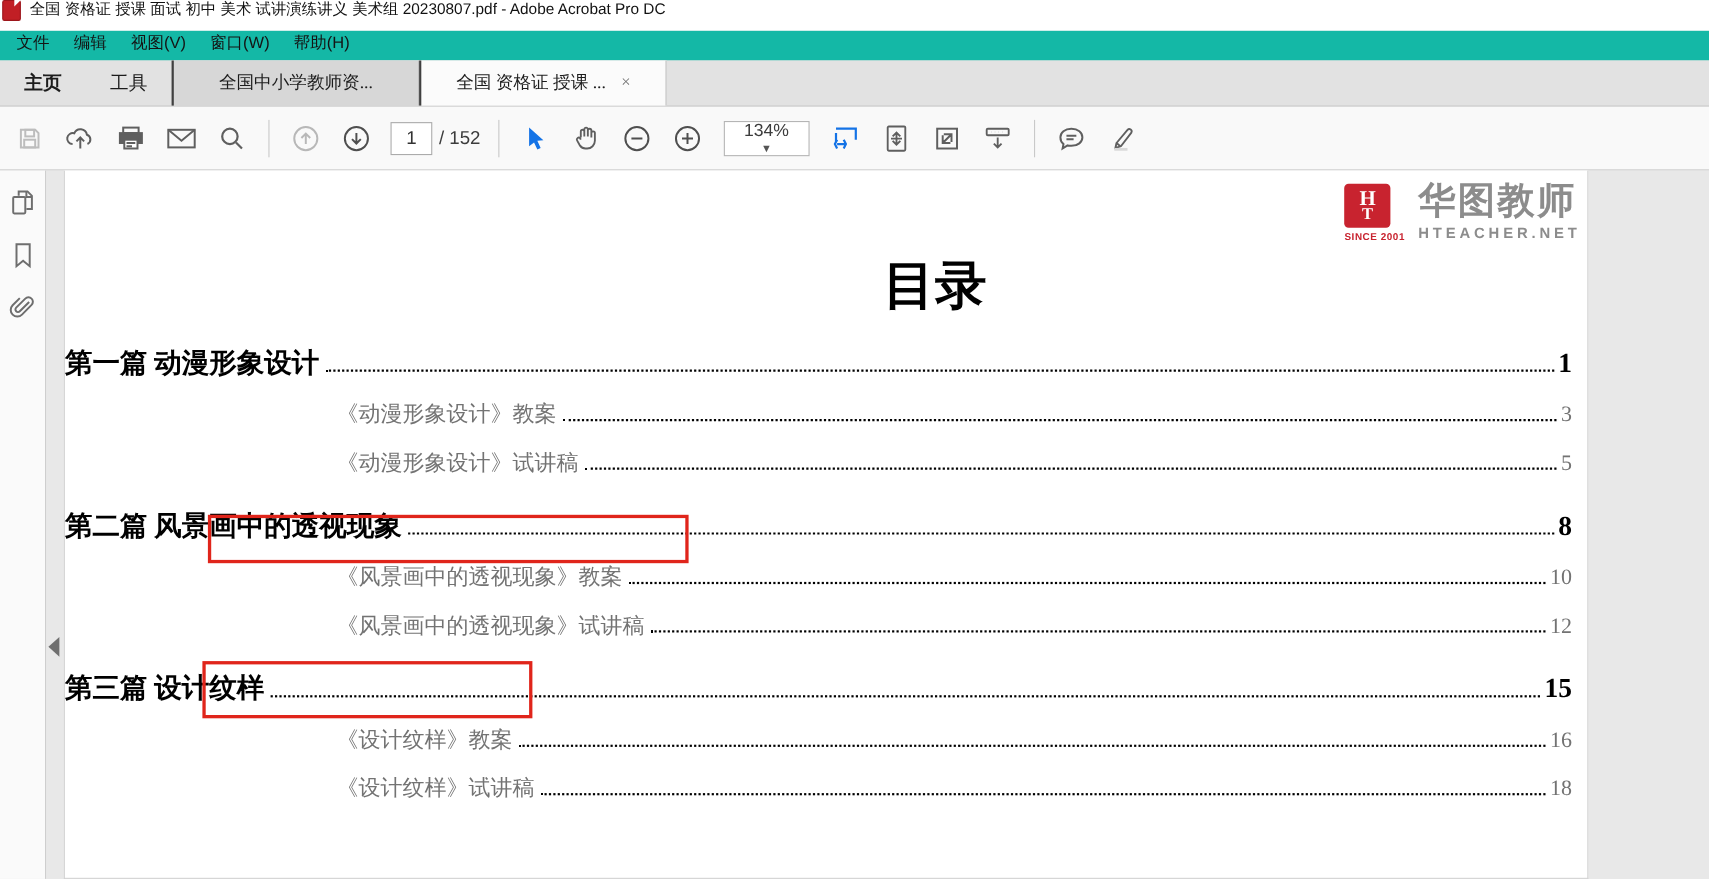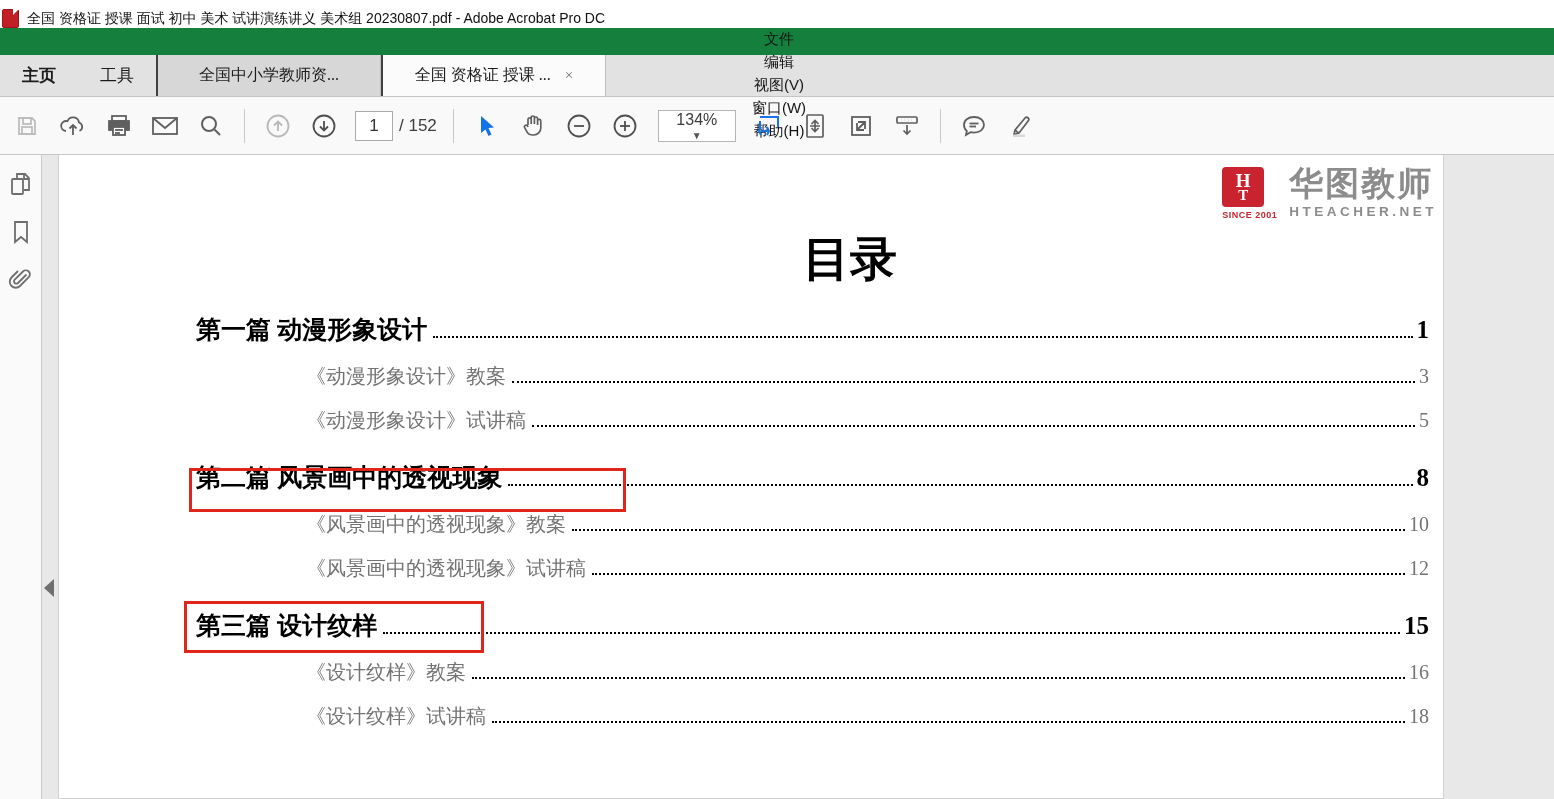--- a/index.html
+++ b/index.html
@@ -1,29 +1,29 @@
 <!DOCTYPE html>
 <html><head>
 <meta charset="utf-8">
 <style>
   * { margin:0; padding:0; box-sizing:border-box; }
   html,body { width:1554px; height:799px; overflow:hidden;
     font-family:"Liberation Sans", sans-serif; background:#e8e8e8; }
 
   
-  .title-bar { height:28px; background:#ffffff; display:flex; align-items:flex-end;
+  .title-bar { height:28px; background:#ffffff; display:flex; align-items:flex-start;
     padding-left:2px; font-size:14px; color:#111; }
   .pdf-app-icon { width:17px; height:19px; background:#c11f25; border-radius:2px;
     margin-right:8px; position:relative; display:inline-block; border:1px solid #9d161b; }
   .pdf-app-icon::after { content:""; position:absolute; right:-1px; top:-1px;
     border-left:6px solid #fff; border-bottom:6px solid transparent; }
 
   
-  .menu-bar { height:27px; background:#15803d; display:flex; align-items:center;
-    font-size:15px; color:#141414; padding-left:4px;flex-direction:column; }
+  .menu-bar { height:27px; background:#14b8a6; display:flex; 
+    font-size:15px; color:#141414; padding-left:4px; }
   .menu-item { padding:2px 11px; cursor:default; }
 
   
   .tab-bar { height:42px; background:#e2e2e2; display:flex; align-items:stretch;
     border-bottom:1px solid #c4c4c4; font-size:17px; color:#1c1c1c;font-family:Liberation Serif, serif; }
   .nav-tab { display:flex; align-items:center; padding:0 22px; }
   .nav-tab.home { font-weight:bold; }
   .doc-tab { display:flex; align-items:center; padding:0 18px; min-width:225px;
     justify-content:center; font-size:16px; border-left:2px solid #404040; }
   .doc-tab.inactive { background:#d7d7d7; border-right:1px solid #bdbdbd; }
@@ -73,21 +73,21 @@
     line-height:1; font-family:Liberation Serif, serif; }
   .brand-domain { color:#8c8c8c; font-weight:bold; font-size:13.5px; letter-spacing:3.5px;
     text-align:right; margin-top:3px; }
 
   
   .page-title { margin-top:73px; text-align:center; padding-left:198px;
     font-size:47px; font-weight:bold; color:#000;
     font-family:"Liberation Serif", serif; }
   .toc-list { margin-top:22px; }
   .toc-row { position:relative; display:flex; align-items:baseline;
-    padding-left:137px; padding-right:14px; font-family:"Liberation Serif", serif; }
+    padding-right:14px; font-family:"Liberation Serif", serif; }
   .toc-row.level1 { height:50px; font-size:25px; font-weight:bold; color:#000;
     margin-top:10px; }
   .toc-row.level2 { height:44px; font-size:20px; color:#737373; padding-left:247px; }
   .toc-text { white-space:nowrap; }
   .toc-leader { flex:1; margin:0 4px 7px 6px; border-bottom:2.6px dotted #000; }
   .level2 .toc-leader { border-bottom-width:2.2px; margin-bottom:6px; }
   .toc-page { white-space:nowrap; }
   .red-box { position:absolute; border:3px solid #e0251b; pointer-events:none; }
   .red-box.box-overlap { left:130px; top:7px; width:437px; height:44px; }
   .red-box.box-full { left:125px; top:-8px; width:300px; height:52px; }

